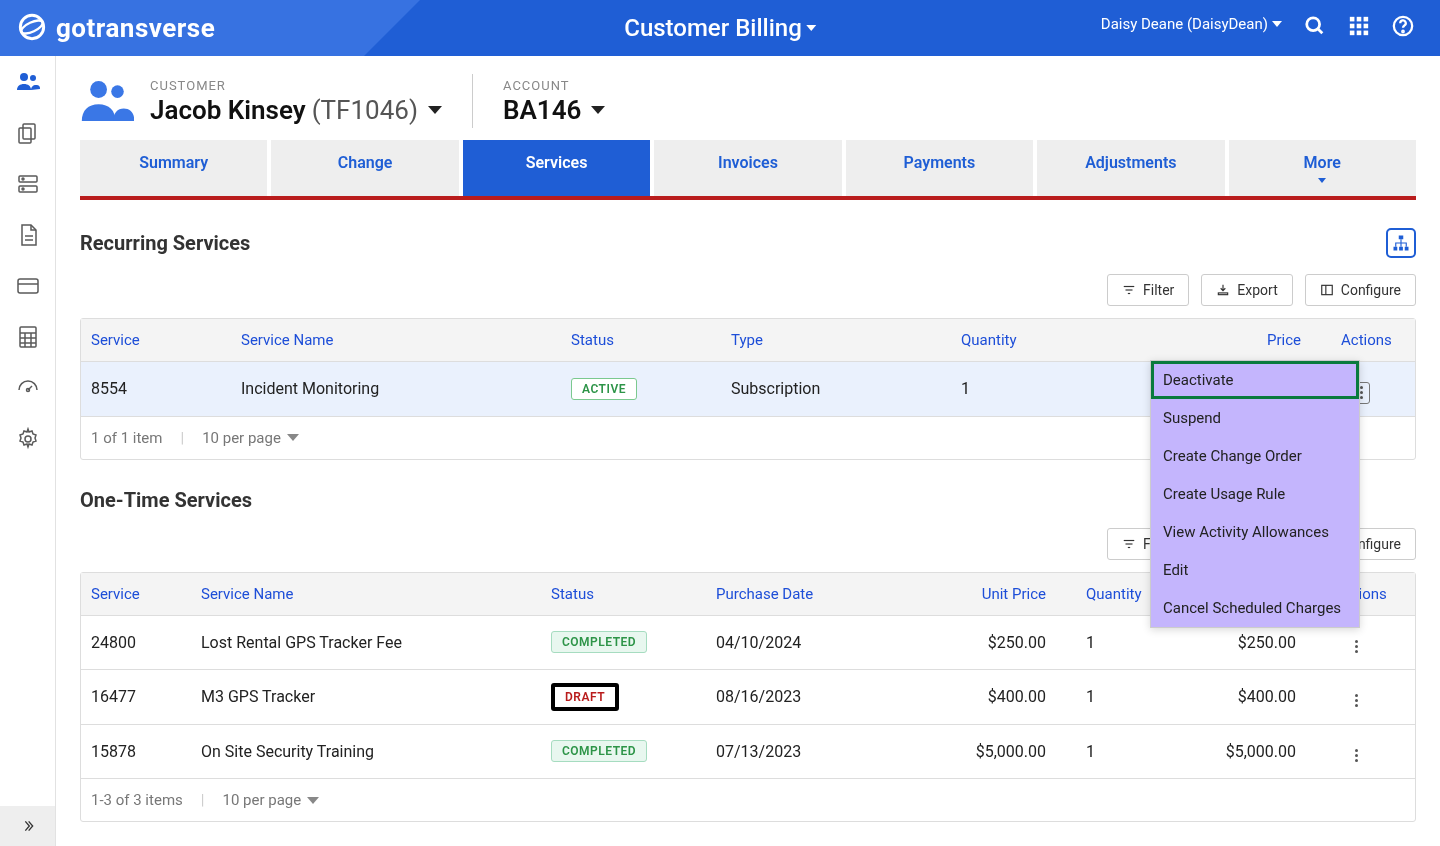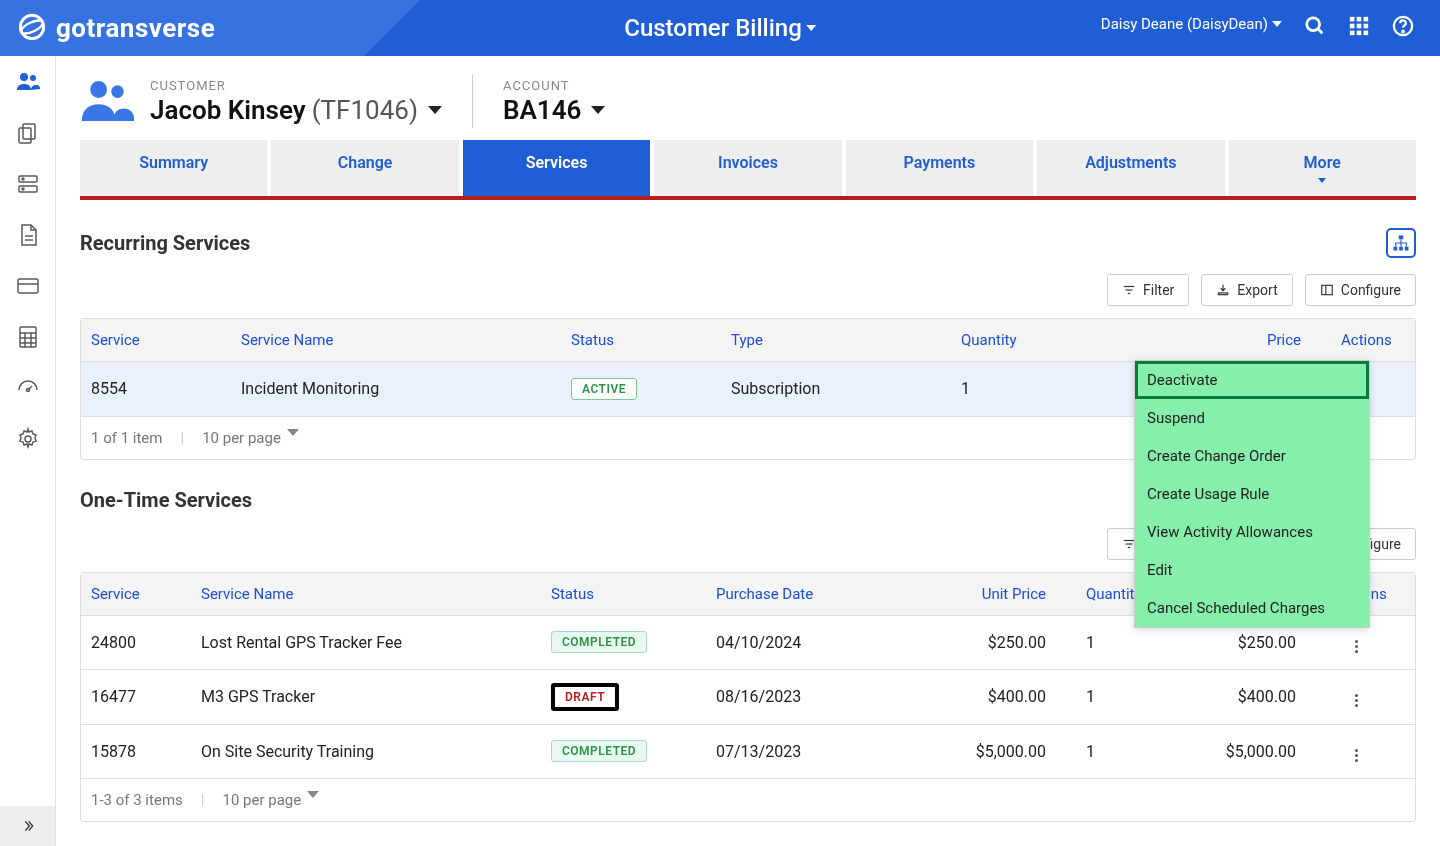--- a/index.html
+++ b/index.html
@@ -216,21 +216,21 @@
   .tbl-head, .tbl-row, .tbl-foot {
     display: grid;
     align-items: center;
   }
   .tbl-head { background: #f4f4f4; color: #1d4ed8; font-size: 15px; border-bottom: 1px solid #ddd; }
   .tbl-head > div, .tbl-row > div { padding: 12px 10px; }
   .tbl-row { border-bottom: 1px solid #ddd; font-size: 16px; color: #222; }
   .tbl-row.sel { background: #eaf1fd; }
   .tbl-foot { padding: 12px 10px; color: #777; font-size: 15px; display: flex; gap: 18px; align-items: center; }
   .tbl-foot .sep { color: #ccc; }
-  .perpage { display: flex; gap: 6px; }
+  .perpage { display: flex; align-items: center; gap: 6px; }
   .chev {
     width: 0; height: 0;
     border-left: 6px solid transparent;
     border-right: 6px solid transparent;
     border-top: 7px solid #888;
   }
 
   
   .grid-recurring {
     grid-template-columns: 150px 330px 160px 230px 170px 210px 60px;
@@ -271,23 +271,23 @@
     font-weight: 600;
   }
   .badge-active { color: #2d9448; border: 1px solid #7bc98f; background: #fff; }
   .badge-completed { color: #2d9448; border: 1px solid #a6dcc0; background: #e8f7ef; }
   .badge-draft { color: #b91c1c; border: 4px solid #000000; background: #fff; }
 
   
   .menu {
     position: absolute;
     top: 132px;
-    right: 46px;
-    width: 236px;
-    background: #86efac;
+    right: 56px;
+    width: 210px;
+    background: #c4b5fd;
     border: 1px solid #ccc;
     box-shadow: 0 2px 8px rgba(0,0,0,0.15);
     z-index: 100;
   }
   .menu-item {
     padding: 10px 12px;
     font-size: 15px;
     color: #222;
   }
   .menu-item.hl {

